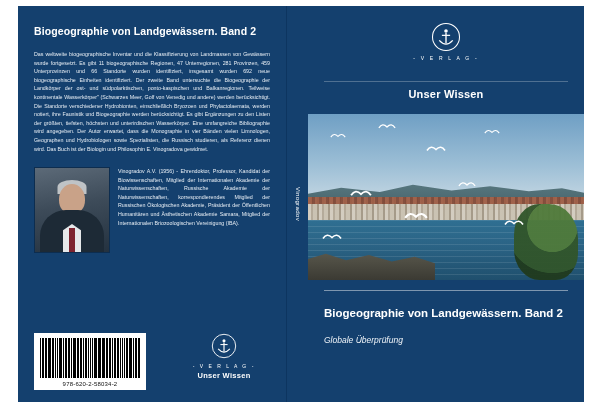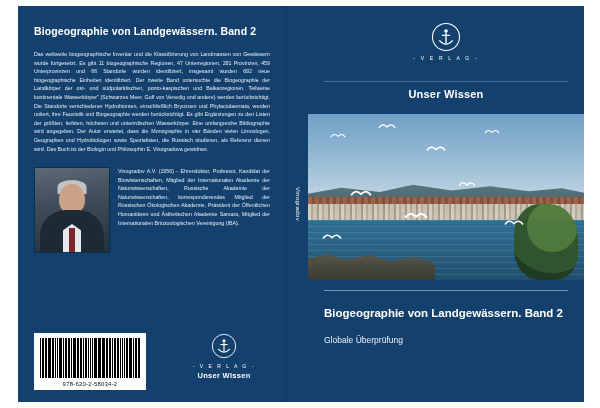--- a/index.html
+++ b/index.html
@@ -314,20 +314,21 @@
     margin-bottom: 14px;
   }
   .front-title {
     font-size: 11.5px;
     font-weight: bold;
     line-height: 1.4;
     margin-bottom: 14px;
   }
   .front-subtitle {
     font-size: 8.5px;
+    font-style: italic;
     color: #eef3f8;
   }
 </style>
 </head>
 <body>
 
 <div class="cover-wrap">
 
   <div class="back-cover">
     <div class="back-title">Biogeographie von Landgewässern. Band 2</div>

